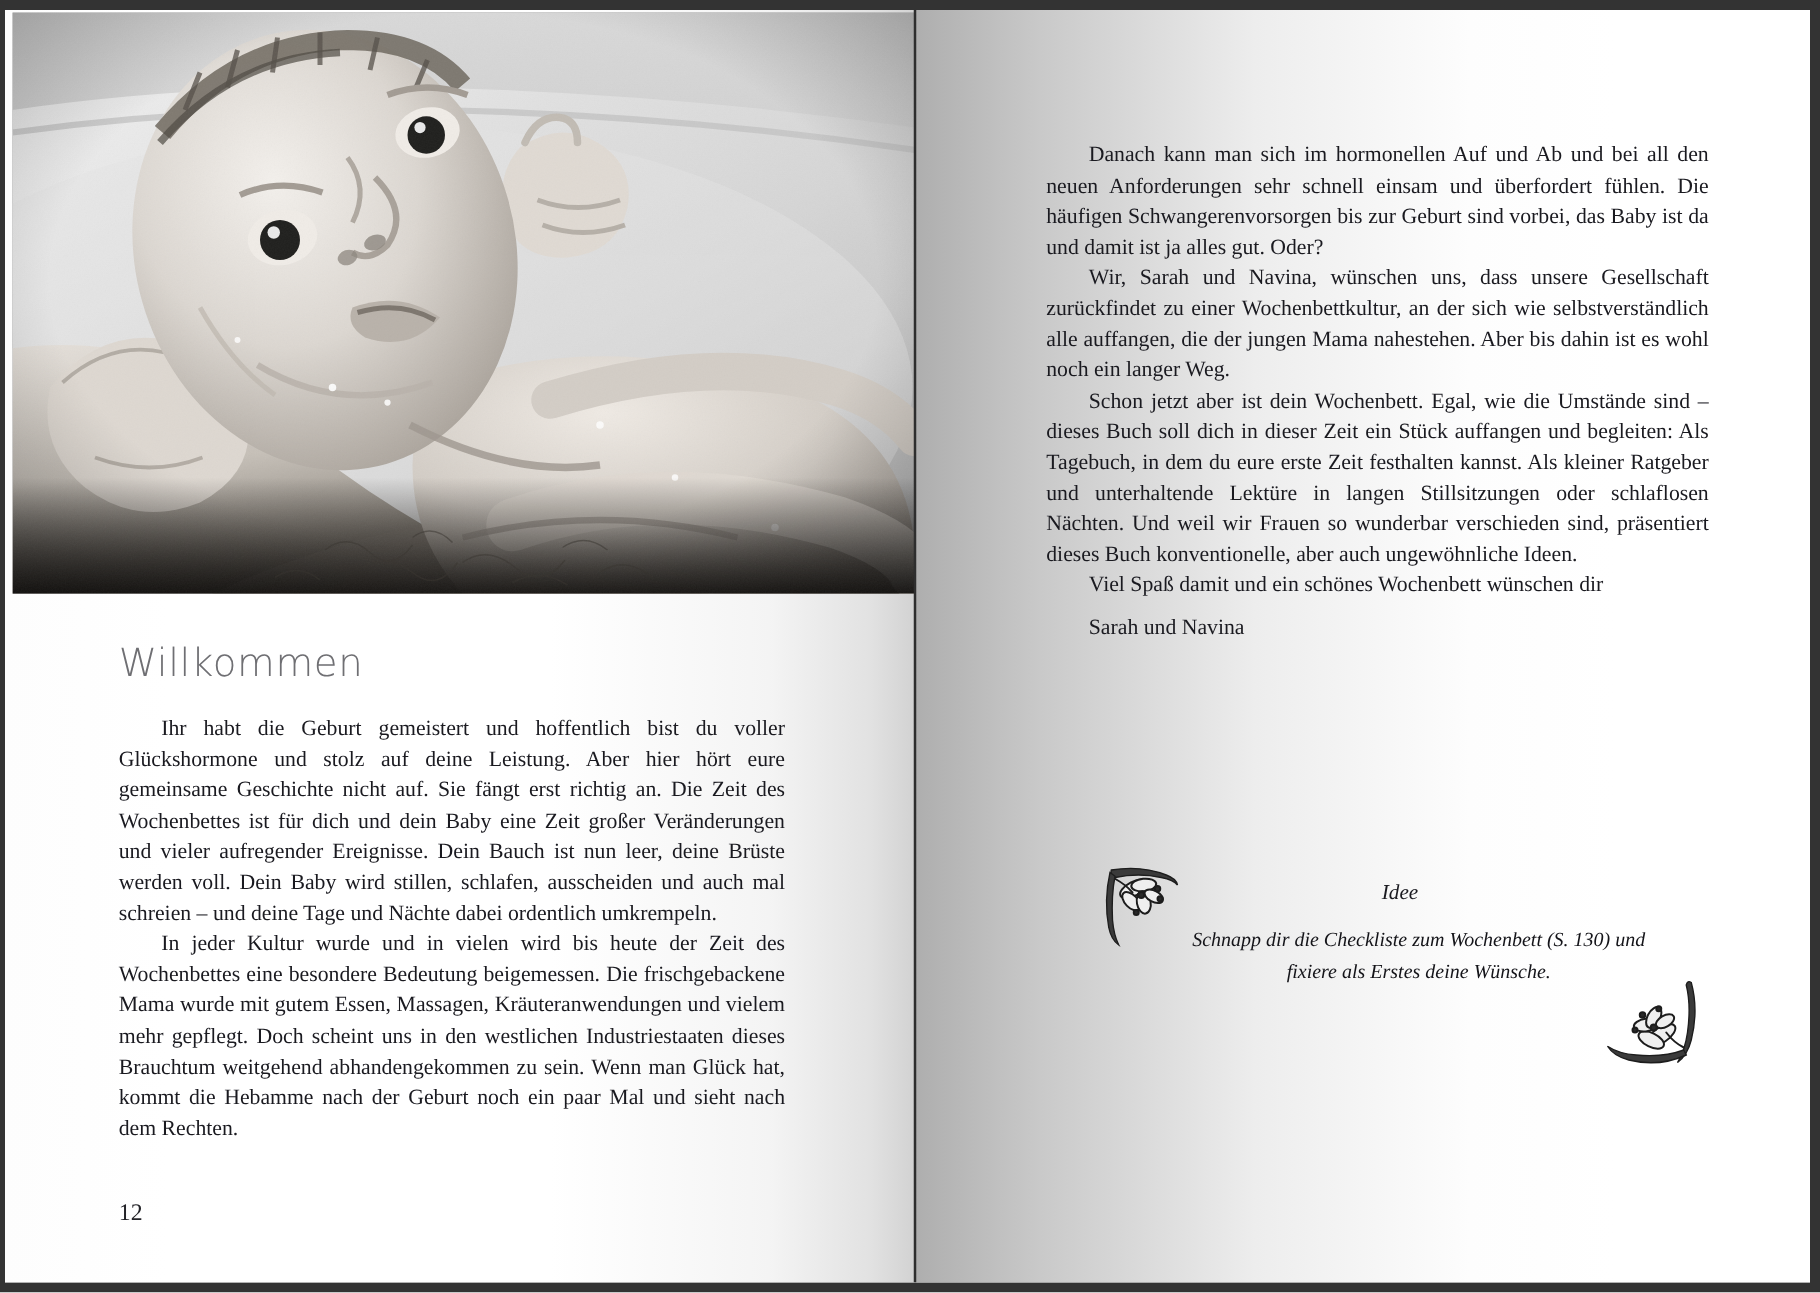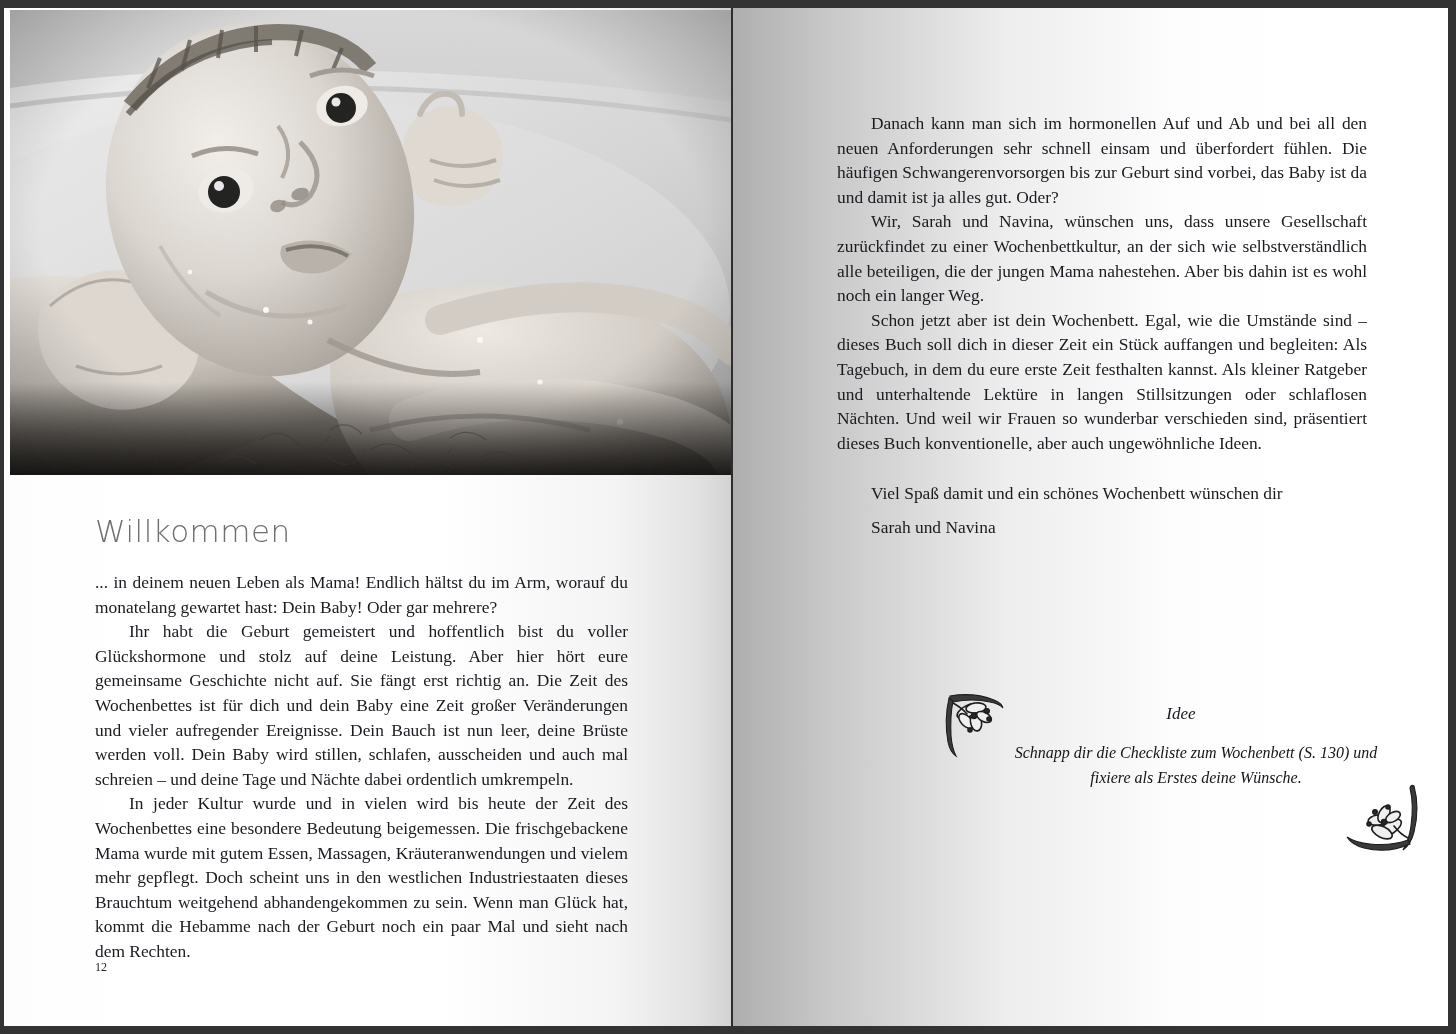--- a/index.html
+++ b/index.html
@@ -135,27 +135,27 @@
   .body-text p.noindent { text-indent: 0; }
 
   .signoff {
     margin: 0;
     font-family: "Liberation Serif", serif;
     font-size: 17.4px;
     line-height: 24.6px;
     color: #1a1a20;
     text-align: center;
   }
-  .signoff.spacer-top { margin-top: 26px; }
+  .signoff.spacer-top { }
   .signoff.spacer-top2 { margin-top: 9px; }
 
   
   #idee-box {
     position: absolute;
-    left: 932px;
+    left: 871px;
     top: 676px;
     width: 490px;
     height: 172px;
   }
   #idee-label {
     position: absolute;
     left: 0;
     top: 20px;
     width: 490px;
     text-align: center;
@@ -179,21 +179,21 @@
   .ornament {
     position: absolute;
   }
   #ornament-top-left { left: 4px; top: 2px; width: 74px; height: 74px; }
   #ornament-bottom-right { right: 2px; bottom: -4px; width: 86px; height: 86px; }
 
   
   .folio {
     position: absolute;
     font-family: "Liberation Serif", serif;
-    font-size: 12px;
+    font-size: 19px;
     color: #232328;
   }
   #folio-left { left: 91px; top: 952px; }
 </style>
 </head>
 <body>
 
 <div id="book-spread">
   <div id="spread-inner">
 
@@ -318,33 +318,32 @@
           </g>
 
           <rect x="0" y="0" width="722" height="465" fill="url(#vign)"></rect>
           <rect x="0" y="0" width="722" height="465" filter="url(#grain)" opacity="0.5"></rect>
         </svg>
       </div>
 
       <div id="willkommen-heading">Willkommen</div>
 
       <div id="left-body" class="left-text-col body-text">
-        <p class="noindent">... in deinem neuen Leben als Mama! Endlich hältst du im Arm, worauf du monatelang gewartet hast: Dein Baby! Oder gar mehrere?</p>
         <p>Ihr habt die Geburt gemeistert und hoffentlich bist du voller Glückshormone und stolz auf deine Leistung. Aber hier hört eure gemeinsame Geschichte nicht auf. Sie fängt erst richtig an. Die Zeit des Wochenbettes ist für dich und dein Baby eine Zeit großer Veränderungen und vieler aufregender Ereignisse. Dein Bauch ist nun leer, deine Brüste werden voll. Dein Baby wird stillen, schlafen, ausscheiden und auch mal schreien – und deine Tage und Nächte dabei ordentlich umkrempeln.</p>
         <p>In jeder Kultur wurde und in vielen wird bis heute der Zeit des Wochenbettes eine besondere Bedeutung beigemessen. Die frischgebackene Mama wurde mit gutem Essen, Massagen, Kräuteranwendungen und vielem mehr gepflegt. Doch scheint uns in den westlichen Industriestaaten dieses Brauchtum weitgehend abhandengekommen zu sein. Wenn man Glück hat, kommt die Hebamme nach der Geburt noch ein paar Mal und sieht nach dem Rechten.</p>
       </div>
 
       <div id="folio-left" class="folio">12</div>
     </div>
 
     <div id="page-right">
 
       <div id="right-body" class="right-text-col body-text">
         <p>Danach kann man sich im hormonellen Auf und Ab und bei all den neuen Anforderungen sehr schnell einsam und überfordert fühlen. Die häufigen Schwangerenvorsorgen bis zur Geburt sind vorbei, das Baby ist da und damit ist ja alles gut. Oder?</p>
-        <p>Wir, Sarah und Navina, wünschen uns, dass unsere Gesellschaft zurückfindet zu einer Wochenbettkultur, an der sich wie selbstverständlich alle beteiligen, die der jungen Mama nahestehen. Aber bis dahin ist es wohl noch ein langer Weg.</p>
+        <p>Wir, Sarah und Navina, wünschen uns, dass unsere Gesellschaft zurückfindet zu einer Wochenbettkultur, an der sich wie selbstverständlich alle auffangen, die der jungen Mama nahestehen. Aber bis dahin ist es wohl noch ein langer Weg.</p>
         <p>Schon jetzt aber ist dein Wochenbett. Egal, wie die Umstände sind – dieses Buch soll dich in dieser Zeit ein Stück auffangen und begleiten: Als Tagebuch, in dem du eure erste Zeit festhalten kannst. Als kleiner Ratgeber und unterhaltende Lektüre in langen Stillsitzungen oder schlaflosen Nächten. Und weil wir Frauen so wunderbar verschieden sind, präsentiert dieses Buch konventionelle, aber auch ungewöhnliche Ideen.</p>
         <p class="signoff spacer-top">Viel Spaß damit und ein schönes Wochenbett wünschen dir</p>
         <p class="signoff spacer-top2">Sarah und Navina</p>
       </div>
 
     </div>
 
     <div id="idee-box">
 
       <span id="ornament-top-left" class="ornament">

